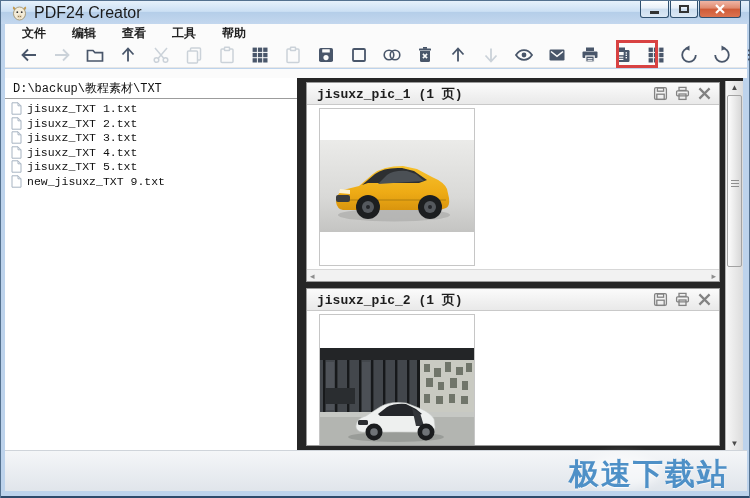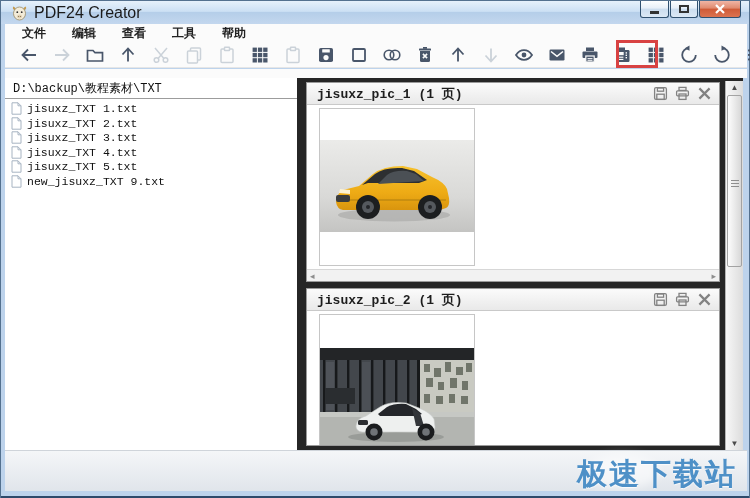--- a/index.html
+++ b/index.html
@@ -92,21 +92,21 @@
     background:linear-gradient(to right, #fdfdfd, #d8d8d8); border:1px solid #a3a3a3;
     border-radius:2px; }
   .vs-grip { position:absolute; left:3px; top:84px; width:8px; }
   .vs-grip div { height:1px; background:#8e8e8e; margin-bottom:2px; }
 
   
   .statusbar { position:absolute; left:4px; top:449px; width:742px; height:41px;
     background:linear-gradient(#f4f6f8, #e0e5eb); border-top:1px solid #cfd4da; }
   .wm-glow { position:absolute; right:88px; top:4px; width:74px; height:34px;
     border-radius:50%; background:rgba(255,255,255,.55); filter:blur(5px); }
-  .watermark { position:absolute; right:10px; top:3px; font-size:30px; font-weight:bold;
+  .watermark { position:absolute; right:18px; top:3px; font-size:30px; font-weight:bold;
     color:#4e90c7; letter-spacing:2px; text-shadow:0 1px 1px rgba(255,255,255,.8);margin-left:32px; }
 
   .frame-bottom { position:absolute; left:0; top:490px; width:100%; height:8px;
     background:#bdd3ec; border-bottom:3px solid #2e4a6b; }
 </style>
 </head>
 <body>
 
 <div class="window">
 

